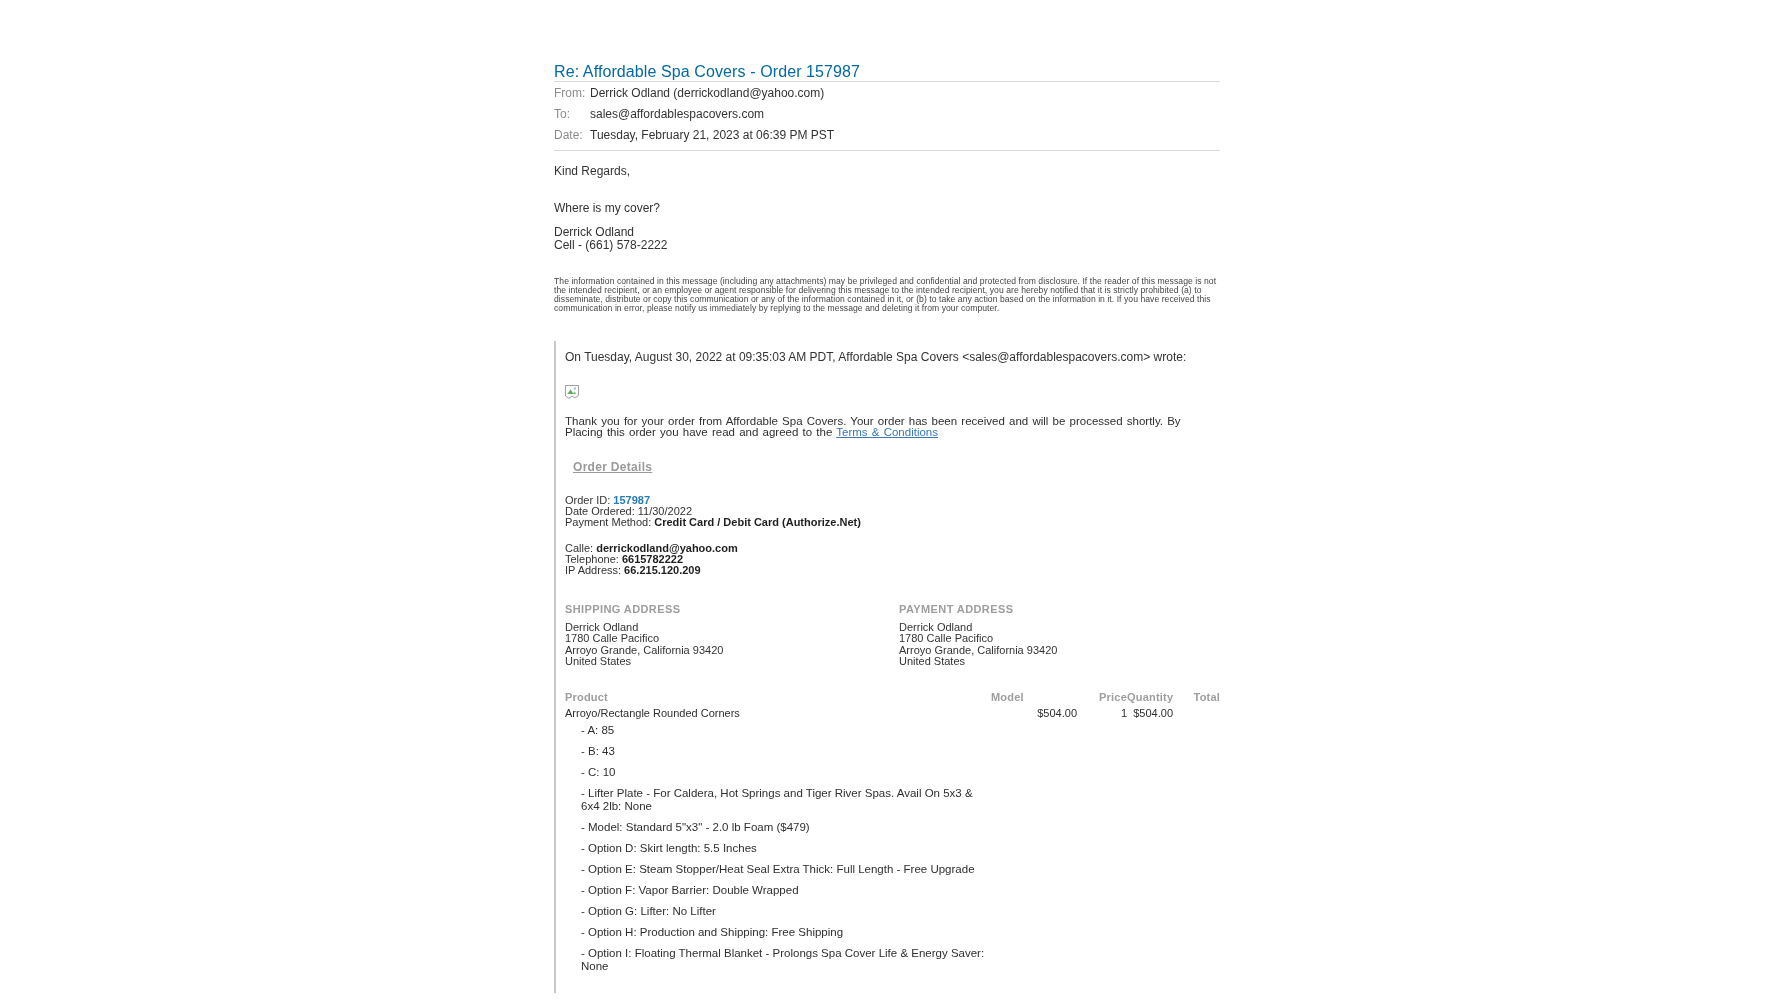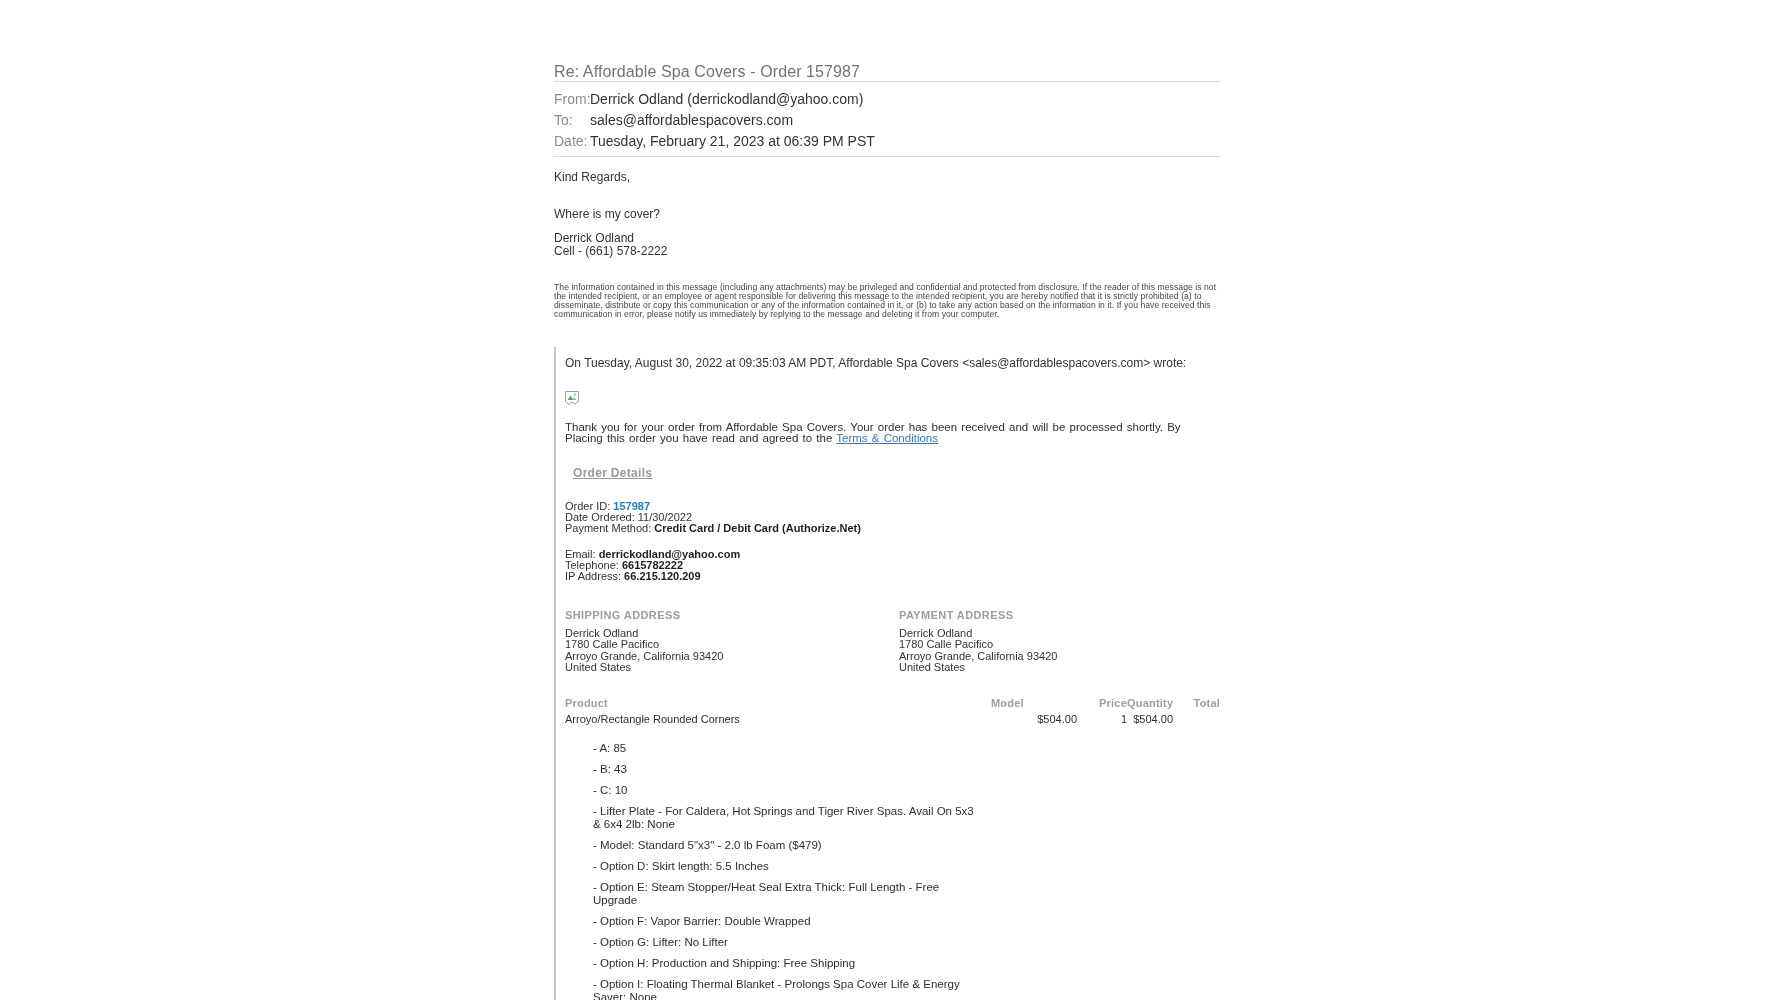--- a/index.html
+++ b/index.html
@@ -13,32 +13,32 @@
     overflow: hidden;
   }
   .page {
     position: absolute;
     left: 554px; top: 55px;
     width: 666px;
   }
   .subject {
     font-size: 16px;
     font-weight: 400;
-    color: #737373;
+    color: #0369a1;
     margin: 8px 0 0 0;
     letter-spacing: .1px;
   }
   hr.rule {
     border: none;
     border-top: 1px solid #d9d9d9;
     margin: 0;
   }
   .rule-1 { margin-top: 11px; }
   .rule-2 { margin-top: 9px; }
-  .meta { margin-top: 11px; font-size: 14px; }
+  .meta { margin-top: 5px; font-size: 12px; }
   .meta-row { display: flex; line-height: 13px; margin-bottom: 8px; }
   .meta-label { width: 36px; color: #8c8c8c; flex: none; }
   .meta-value { color: #333; }
   .body-text { font-size: 12px; color: #333; line-height: 13px; }
   .p1 { margin: 24px 0 0 0; }
   .p2 { margin: 14px 0 0 0; }
   .signature { margin-top: 11px; }
   .disclaimer {
     margin-top: 25px;
     font-size: 8.6px;
@@ -97,21 +97,21 @@
   }
   .ptable-header {
     color: #9e9e9e;
     font-weight: bold;
     letter-spacing: .2px;
     line-height: 11px;
   }
   .ptable-row { margin-top: 4px; color: #2f2f2f; line-height: 12px; }
   .col-right { text-align: right; }
   .product-name { line-height: 13px; }
-  .options { list-style: none; margin: 16px; padding: 0 0 0 12px; font-size: 11.5px; }
+  .options { list-style: none; margin: 4px; padding: 0 0 0 12px; font-size: 11.5px; }
   .options li { margin-top: 8px; line-height: 13px; }
   .options li:first-child { margin-top: 1px; }
 </style>
 </head>
 <body>
 
 <div class="page">
 
   <h1 class="subject">Re: Affordable Spa Covers - Order 157987</h1>
   <hr class="rule rule-1">
@@ -157,21 +157,21 @@
 
     <div class="order-details-heading">Order Details</div>
 
     <div class="kv-block">
       <div><span>Order ID: </span><span class="order-id-value">157987</span></div>
       <div><span>Date Ordered: </span><span>11/30/2022</span></div>
       <div><span>Payment Method: </span><b>Credit Card / Debit Card (Authorize.Net)</b></div>
     </div>
 
     <div class="kv-block second">
-      <div><span>Email: </span><b>derrickodland@yahoo.com</b></div>
+      <div><span>Calle: </span><b>derrickodland@yahoo.com</b></div>
       <div><span>Telephone: </span><b>6615782222</b></div>
       <div><span>IP Address: </span><b>66.215.120.209</b></div>
     </div>
 
     <div class="addresses">
       <div>
         <div class="addr-heading">SHIPPING ADDRESS</div>
         <div class="addr-lines">
           <div>Derrick Odland</div>
           <div>1780 Calle Pacifico</div>

